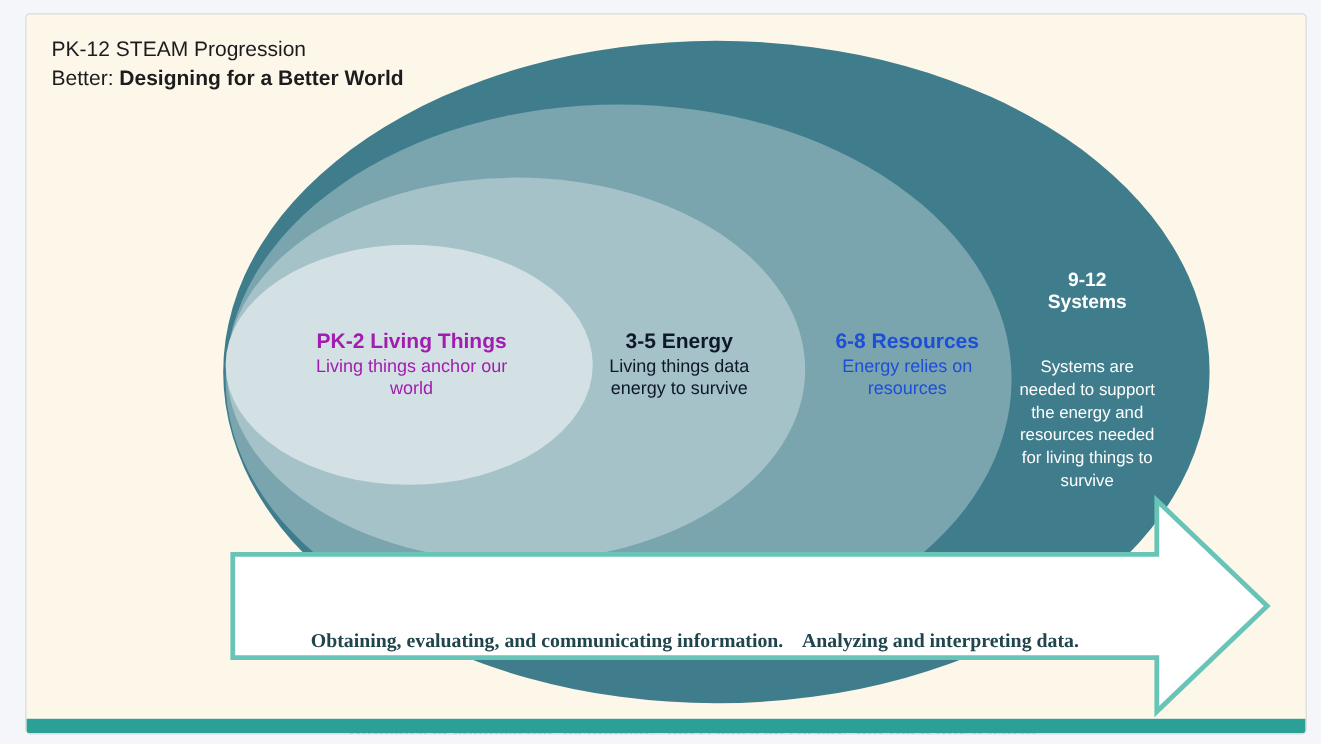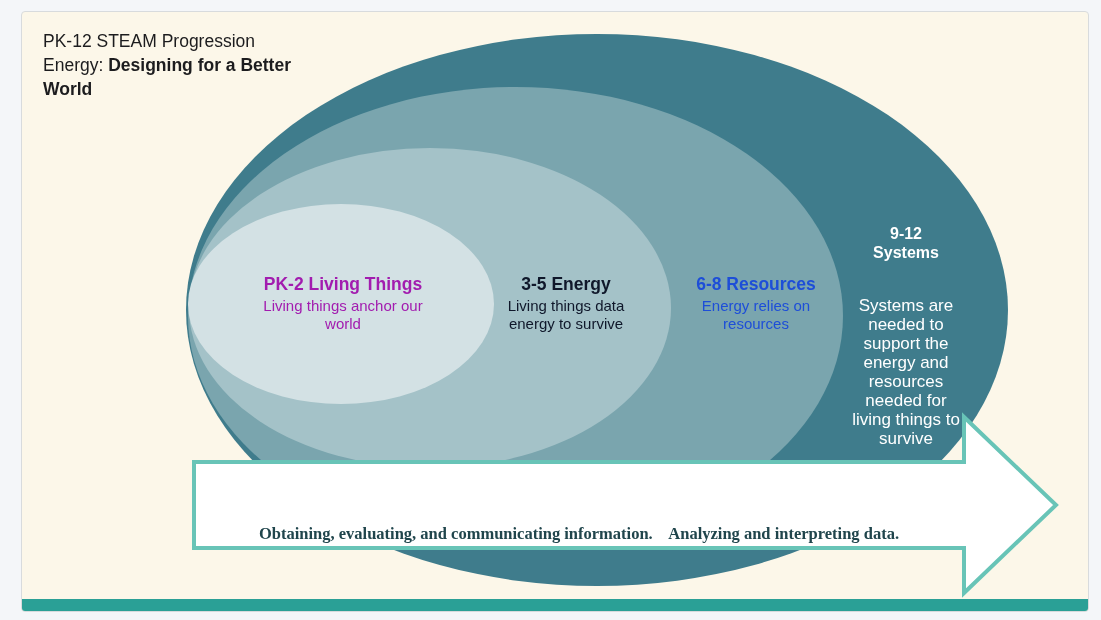--- a/index.html
+++ b/index.html
@@ -28,37 +28,37 @@
   .ring-label .title{font-weight:bold;font-size:17.5px;line-height:21px;}
   .ring-label .subtitle{font-size:15px;line-height:18px;margin:2px auto 0;}
   .label-pk2      {left:211px;top:262px;width:220px;}
   .label-pk2 .subtitle{max-width:178px;}
   .label-energy   {left:444px;top:262px;width:200px;}
   .label-energy .subtitle{max-width:132px;}
   .label-resources{left:634px;top:262px;width:200px;}
   .label-resources .subtitle{max-width:122px;}
   .label-systems  {left:814px;top:212px;width:140px;}
   .label-systems .title{font-size:16px;line-height:19px;max-width:95px;margin:0 auto;}
-  .label-systems .subtitle{font-size:17px;line-height:19px;max-width:114px;margin-top:34px;}
+  .label-systems .subtitle{font-size:14px;line-height:19px;max-width:114px;margin-top:34px;}
   .arrow-svg{position:absolute;left:0;top:0;}
   .arrow-text{
     position:absolute;left:172px;top:451px;width:770px;padding-top:6px;
     text-align:center;font-family:"Liberation Serif",serif;font-weight:bold;
     font-size:16.5px;line-height:26px;white-space:pre;
   }
   .bottom-bar{position:absolute;left:0;bottom:0;width:100%;height:12px;}
 </style>
 </head>
 <body>
 
 <div class="card">
 
   <div class="header">
     <div>PK-12 STEAM Progression</div>
-    <div><span>Energy: </span><span class="bold">Designing for a Better World</span></div>
+    <div><span>Better: </span><span class="bold">Designing for a Better World</span></div>
   </div>
 
   <div class="ellipse ring-systems" style="background-color: rgb(63, 124, 140);"></div>
   <div class="ellipse ring-resources" style="background-color: rgb(122, 165, 174);"></div>
   <div class="ellipse ring-energy" style="background-color: rgb(164, 194, 200);"></div>
   <div class="ellipse ring-pk2" style="background-color: rgb(211, 225, 228);"></div>
 
   <div class="ring-label label-pk2" style="color: #a21caf;">
     <div class="title">PK-2 Living Things</div>
     <div class="subtitle">Living things anchor our world</div>

